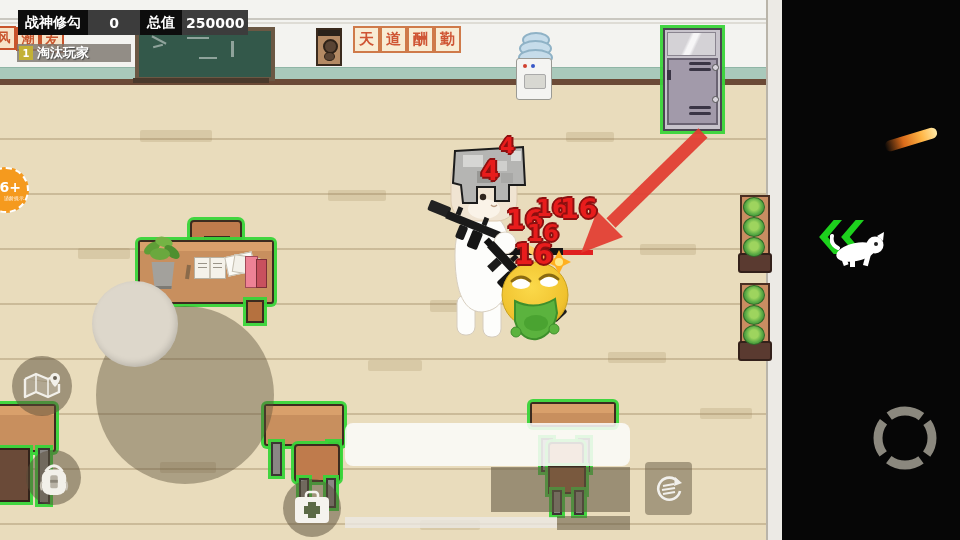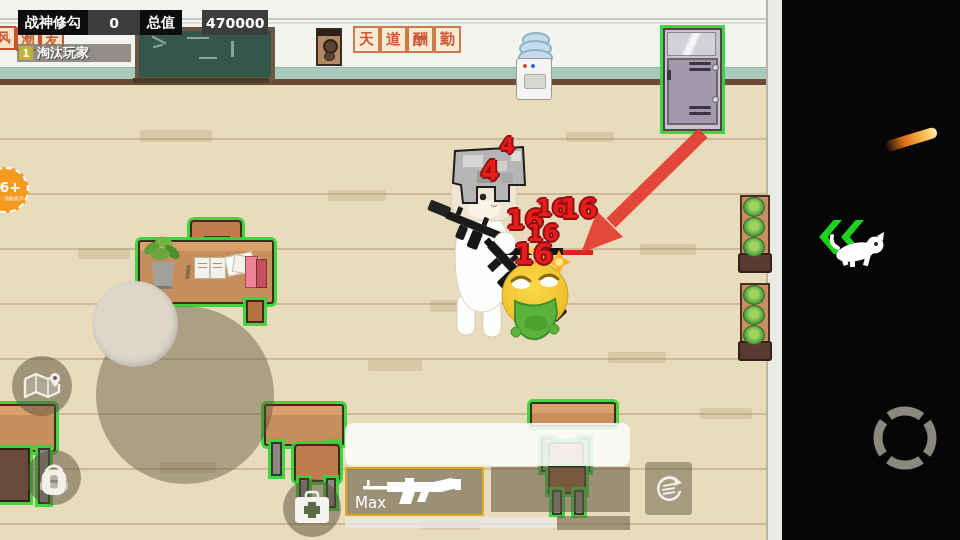--- a/index.html
+++ b/index.html
@@ -325,23 +325,23 @@
     <rect x="10" y="25" width="5" height="11" fill="#fff" transform="rotate(-20 12 25)"></rect>
     <rect x="20" y="27" width="5" height="10" fill="#fff"></rect>
     <path d="M8,18 Q0,14 2,6" stroke="#fff" stroke-width="4" fill="none" stroke-linecap="round"></path>
     <circle cx="46" cy="14" r="2" fill="#222"></circle>
   </svg>
 
   <div class="abs statbar" style="left:18px;">
     <span class="lab">战神修勾</span>
     <span class="val">0</span>
   </div>
-  <div class="abs statbar" style="left:140px;gap:20px;">
+  <div class="abs statbar" style="left:140px;">
     <span class="lab">总值</span>
-    <span class="val">470000</span>
+    <span class="val">250000</span>
   </div>
   <div class="abs nameplate">
     <span class="rankbadge">1</span>
     <span class="pname">淘汰玩家</span>
   </div>
   <div class="abs agebadge">
     <span class="big">6+</span>
     <span class="sub">适龄提示</span>
   </div>
 
@@ -374,33 +374,20 @@
     <svg width="40" height="36" viewBox="0 0 40 36">
       <rect x="14" y="2" width="12" height="8" rx="3" fill="none" stroke="#f5f3ee" stroke-width="2.6"></rect>
       <rect x="3" y="7" width="34" height="26" rx="4" fill="#f5f3ee"></rect>
       <rect x="16" y="12" width="8" height="16" fill="#5c6a46"></rect>
       <rect x="12" y="16" width="16" height="8" fill="#5c6a46"></rect>
     </svg>
   </div>
 
   <div class="abs pickup-bar"></div>
 
-  <div class="abs slot sel" style="left:345px;width:135px;">
-    <svg style="position:absolute;left:16px;top:5px;" width="104" height="30" viewBox="0 0 104 30">
-      <rect x="0" y="12" width="28" height="3.5" fill="#fff"></rect>
-      <rect x="4" y="6" width="2.5" height="8" fill="#fff"></rect>
-      <rect x="24" y="8" width="46" height="10" fill="#fff"></rect>
-      <rect x="42" y="4" width="9" height="5" fill="#fff"></rect>
-      <polygon points="40,18 52,18 48,30 36,30" fill="#fff"></polygon>
-      <polygon points="58,18 66,18 62,28 54,28" fill="#fff"></polygon>
-      <polygon points="66,9 88,4 95,6 95,14 78,18 66,18" fill="#fff"></polygon>
-      <rect x="92" y="5" width="6" height="11" fill="#fff"></rect>
-    </svg>
-    <span class="wname">Max</span>
-  </div>
   <div class="abs slot" style="left:491px;width:139px;"></div>
 
   <div class="abs switch-btn">
     <svg width="32" height="32" viewBox="0 0 32 32" opacity="0.85">
       <path d="M25,9 A11,11 0 1 0 27,18" fill="none" stroke="#fff" stroke-width="2.6"></path>
       <polygon points="22,4 29,10 21,13" fill="#fff"></polygon>
       <line x1="10" y1="13" x2="21" y2="11" stroke="#fff" stroke-width="2.2"></line>
       <line x1="9" y1="17" x2="22" y2="15" stroke="#fff" stroke-width="2.2"></line>
       <line x1="10" y1="21" x2="22" y2="19" stroke="#fff" stroke-width="2.2"></line>
     </svg>

